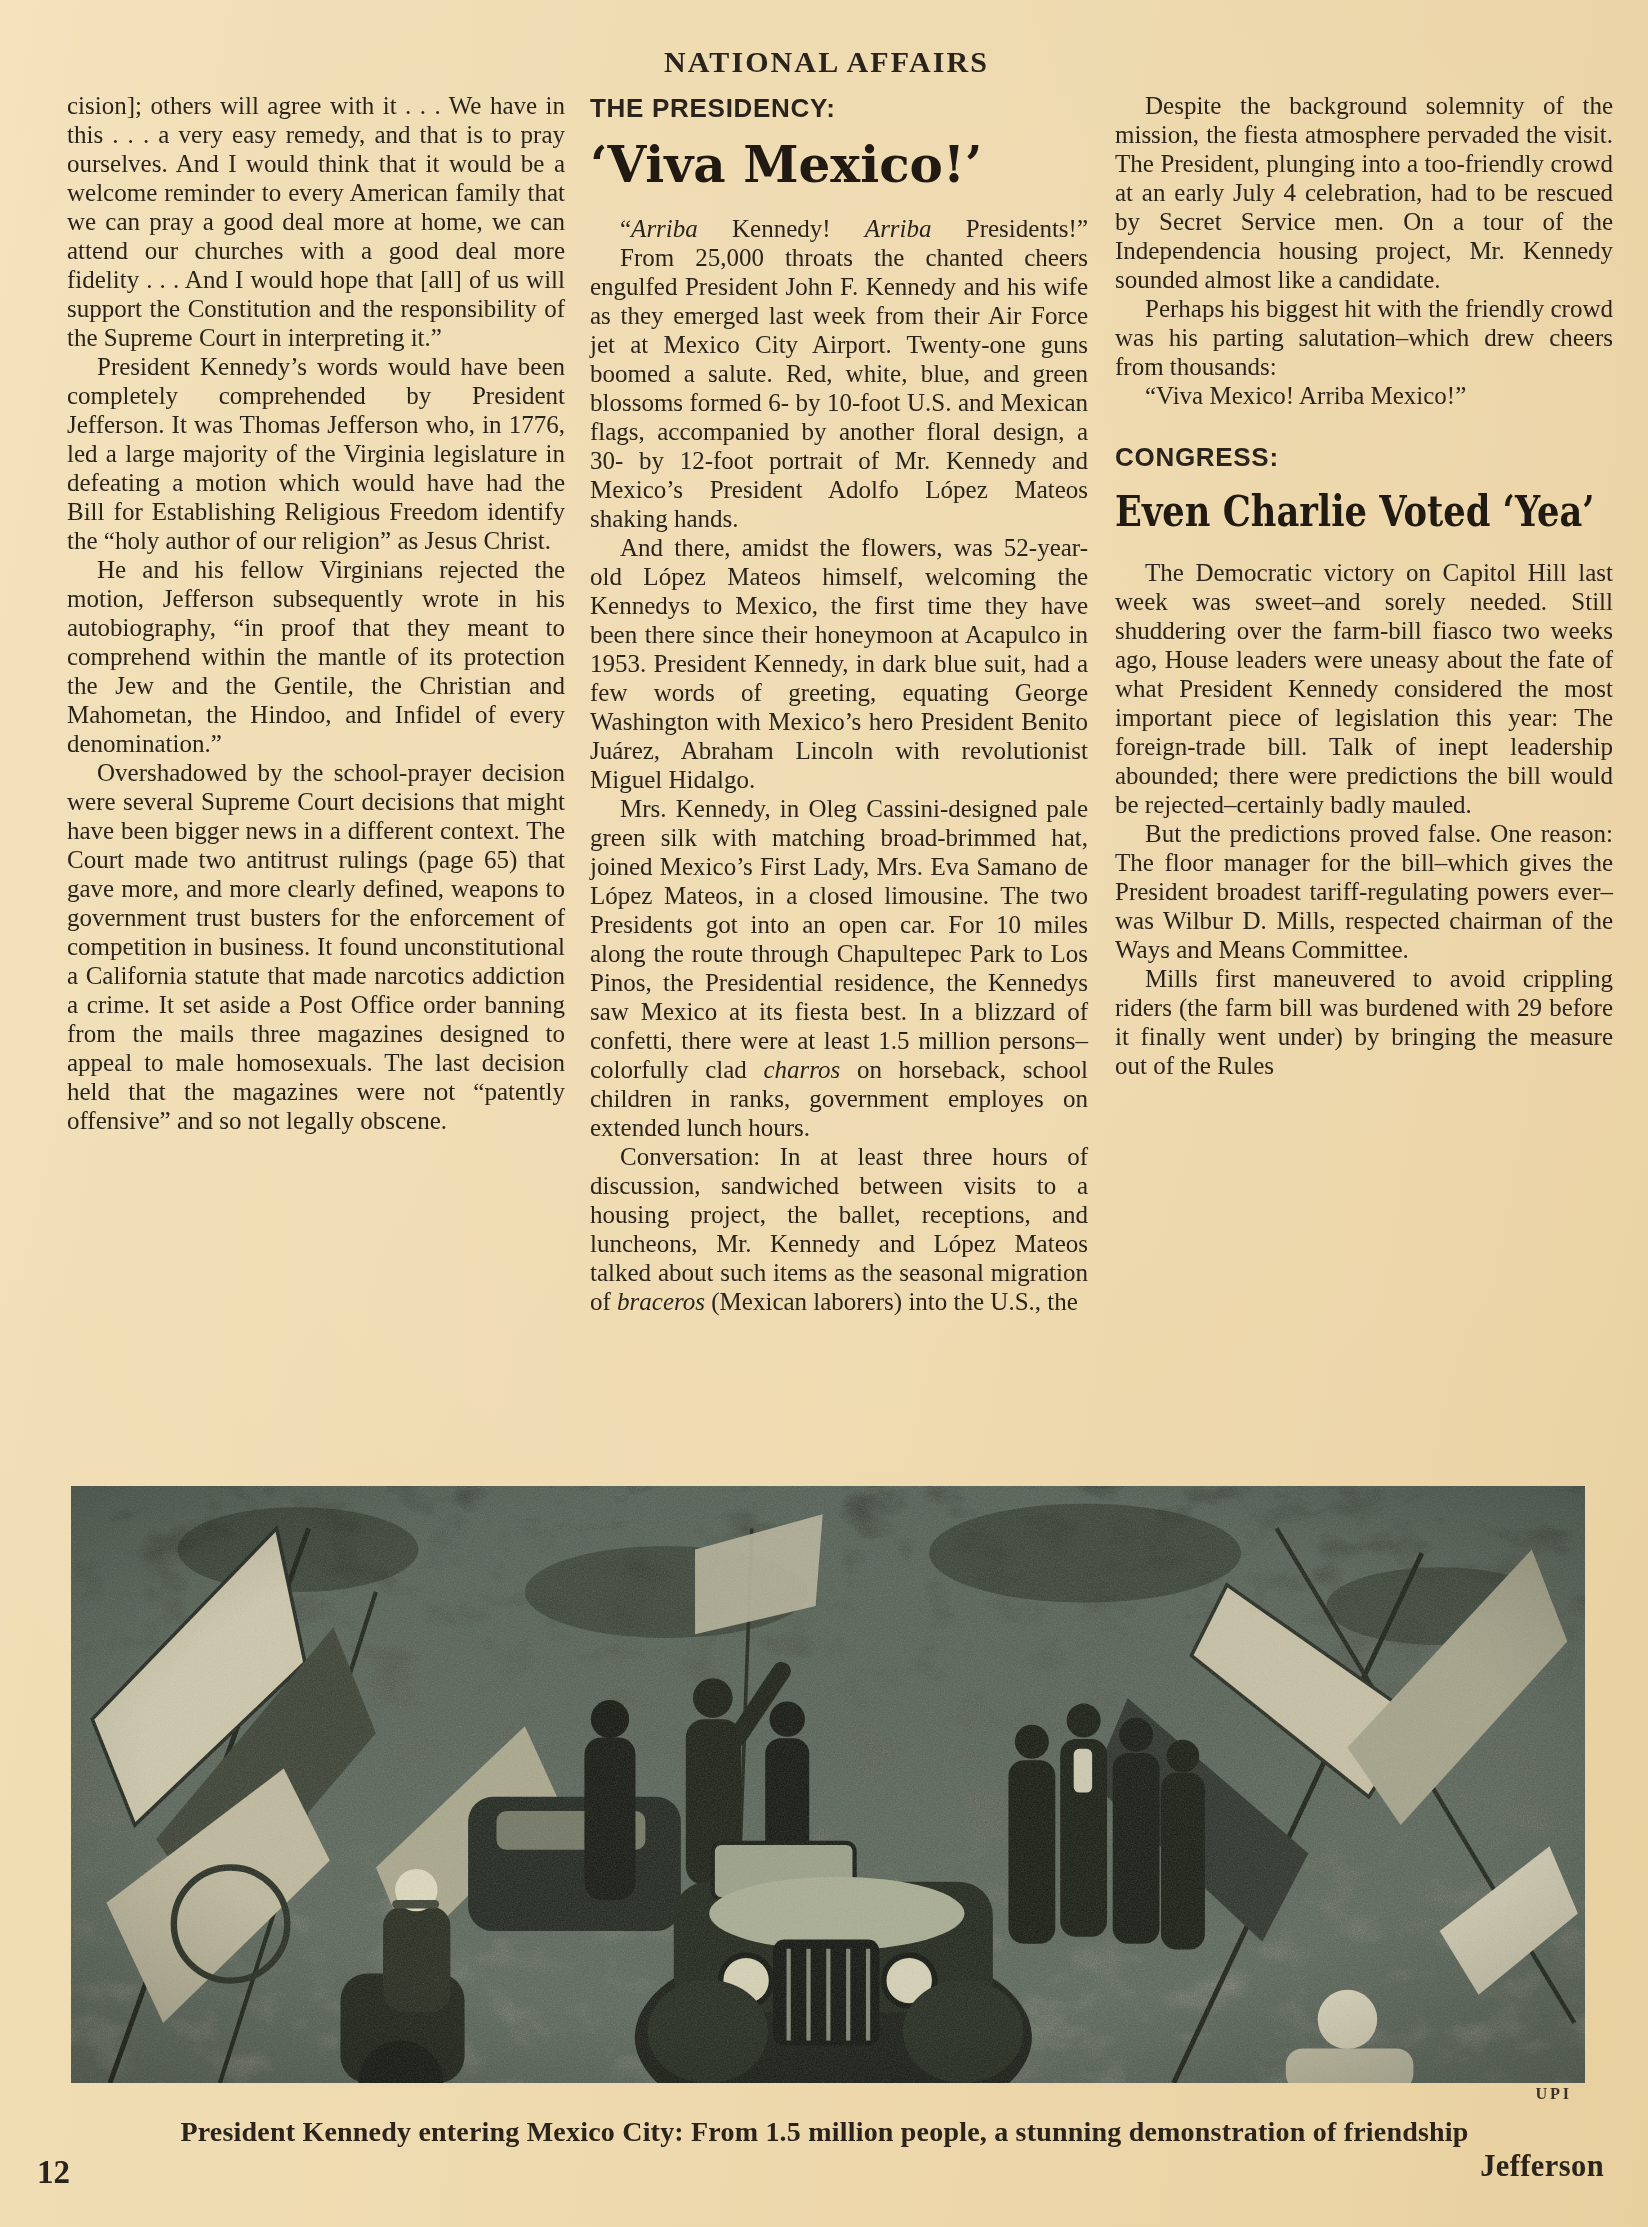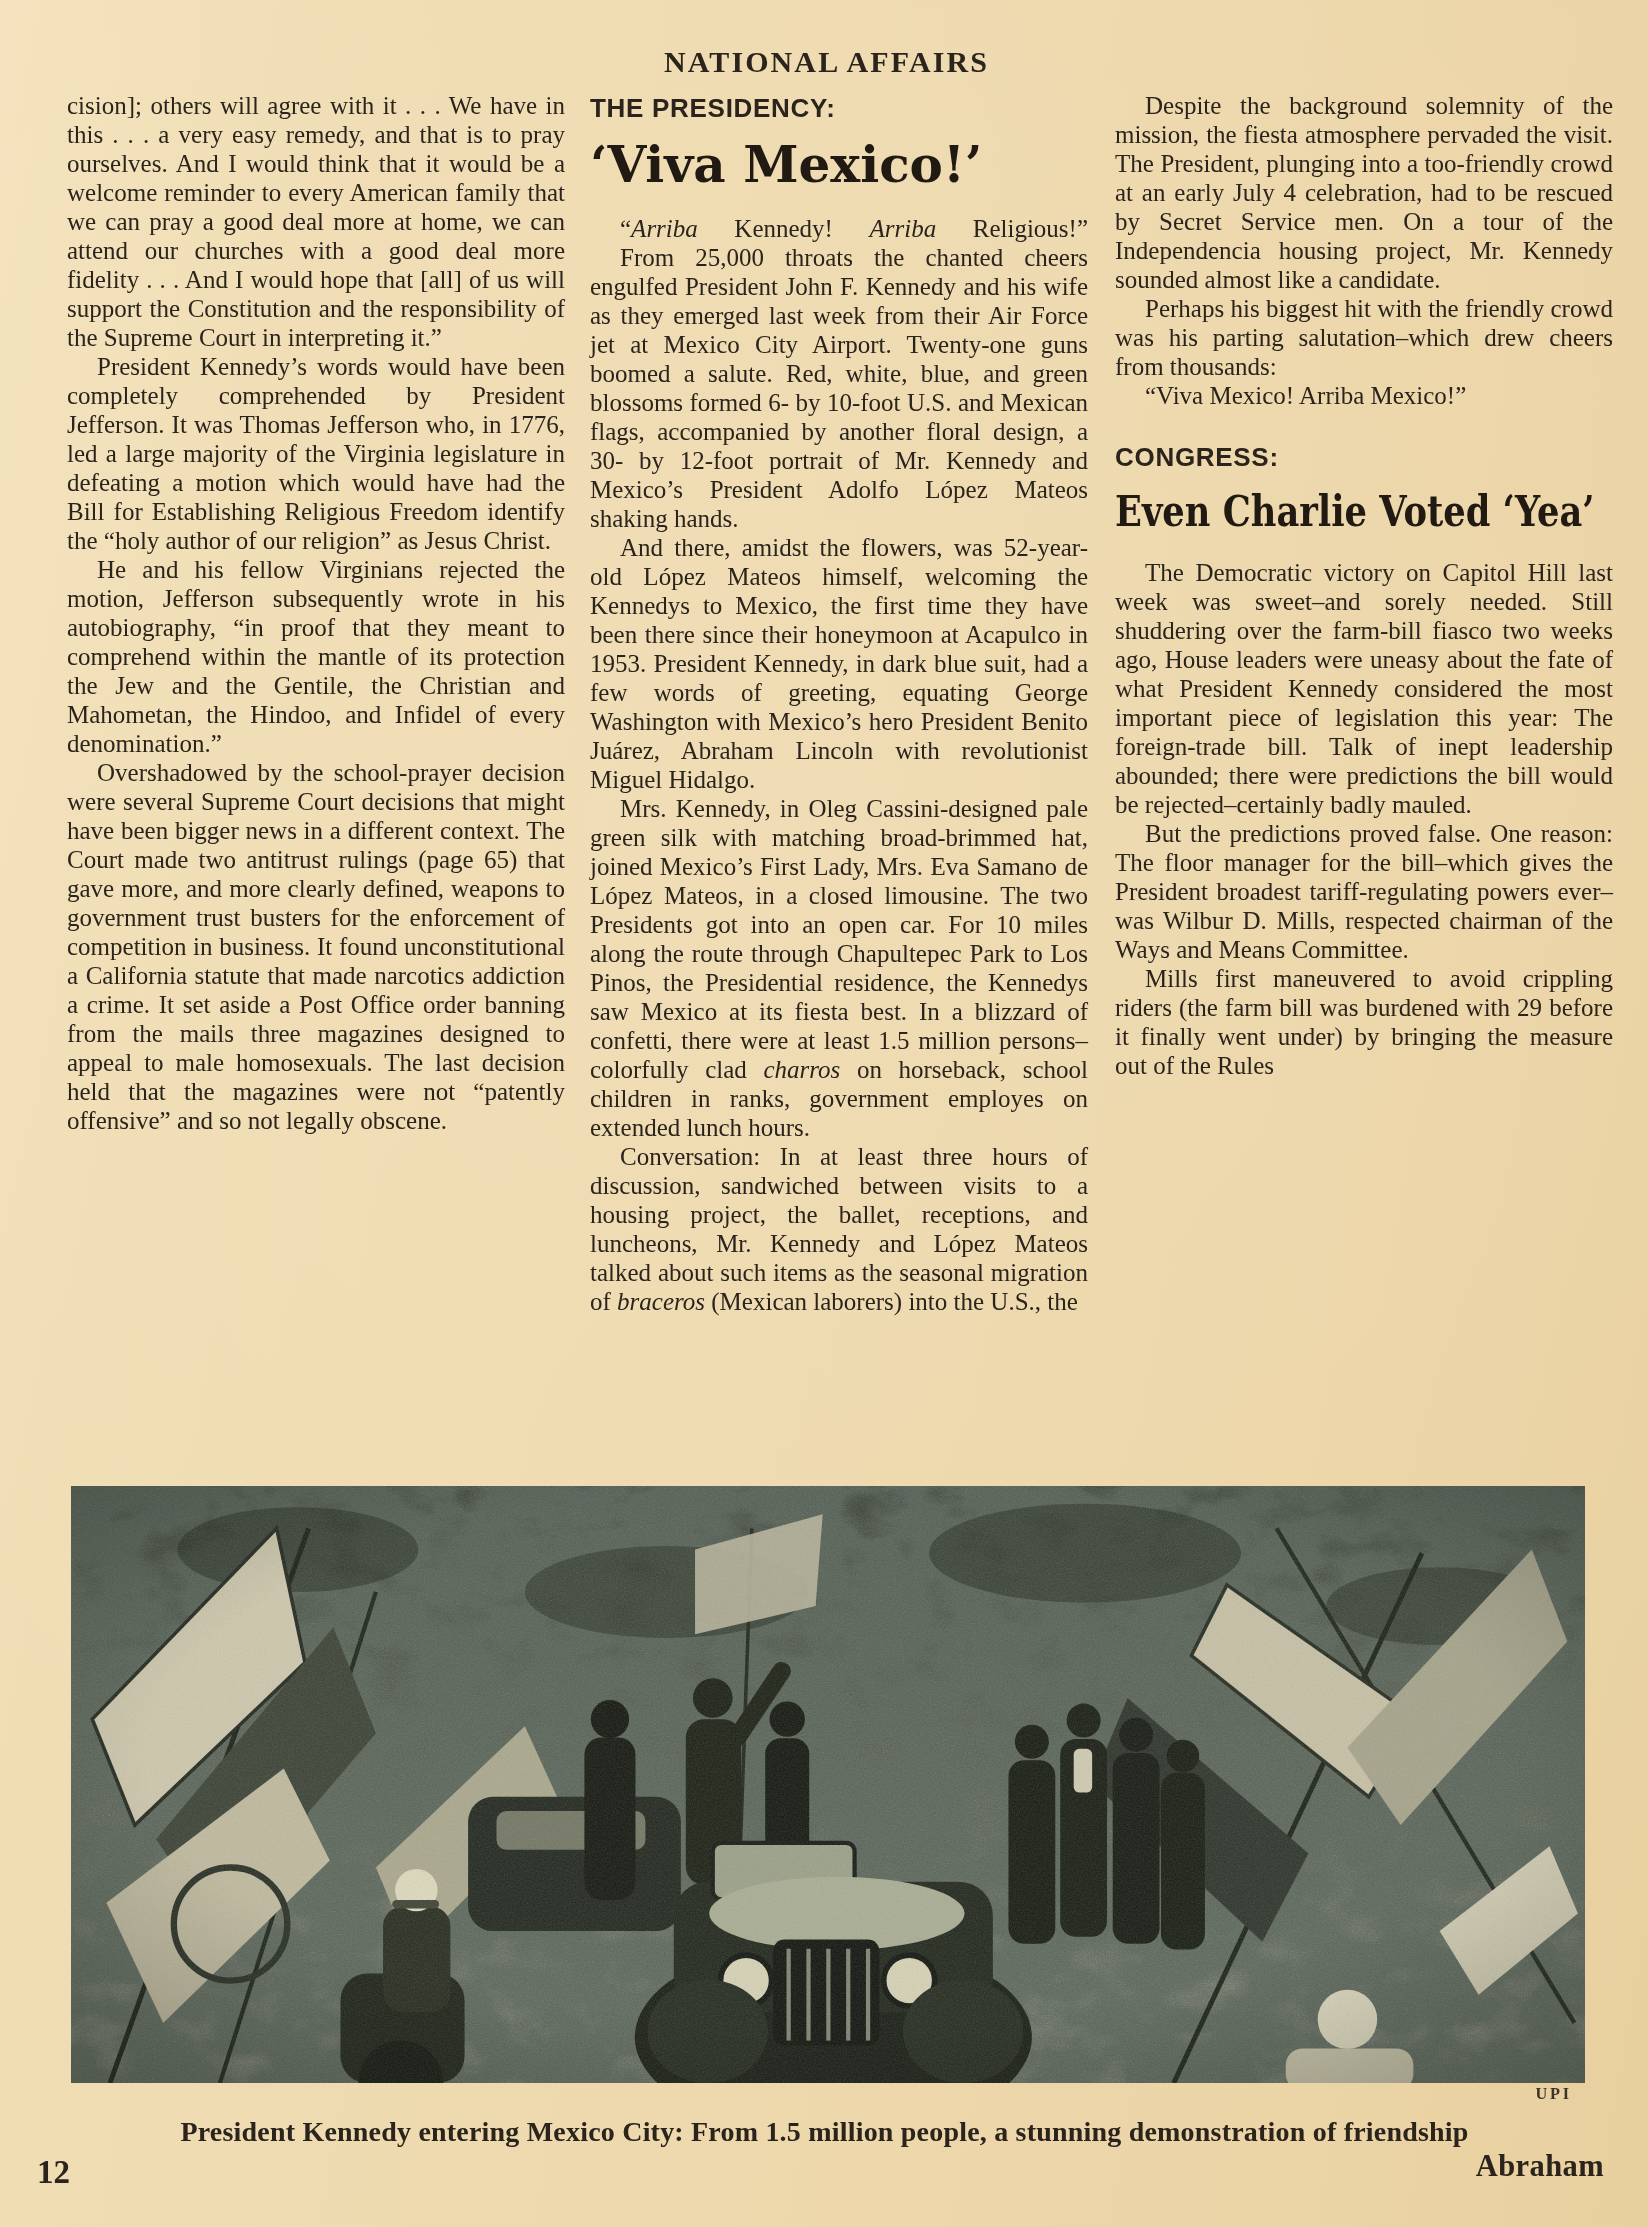--- a/index.html
+++ b/index.html
@@ -60,21 +60,21 @@
   <div class="col c1">
     <p class="noindent">cision]; others will agree with it . . . We have in this . . . a very easy remedy, and that is to pray ourselves. And I would think that it would be a welcome reminder to every American family that we can pray a good deal more at home, we can attend our churches with a good deal more fidelity . . . And I would hope that [all] of us will support the Constitution and the responsibility of the Supreme Court in interpreting it.”</p>
     <p>President Kennedy’s words would have been completely comprehended by President Jefferson. It was Thomas Jefferson who, in 1776, led a large majority of the Virginia legislature in defeating a motion which would have had the Bill for Establishing Religious Freedom identify the “holy author of our religion” as Jesus Christ.</p>
     <p>He and his fellow Virginians rejected the motion, Jefferson subsequently wrote in his autobiography, “in proof that they meant to comprehend within the mantle of its protection the Jew and the Gentile, the Christian and Mahometan, the Hindoo, and Infidel of every denomination.”</p>
     <p>Overshadowed by the school-prayer decision were several Supreme Court decisions that might have been bigger news in a different context. The Court made two antitrust rulings (page 65) that gave more, and more clearly defined, weapons to government trust busters for the enforcement of competition in business. It found unconstitutional a California statute that made narcotics addiction a crime. It set aside a Post Office order banning from the mails three magazines designed to appeal to male homosexuals. The last decision held that the magazines were not “patently offensive” and so not legally obscene.</p>
   </div>
 
   <div class="col c2">
     <div class="kicker">THE PRESIDENCY:</div>
     <div class="headline hl-viva">‘Viva Mexico!’</div>
-    <p class="stretch"><span>“</span><span class="rs-i">Arriba</span><span> Kennedy! </span><span class="rs-i">Arriba</span><span> Religious!”</span></p>
+    <p class="stretch"><span>“</span><span class="rs-i">Arriba</span><span> Kennedy! </span><span class="rs-i">Arriba</span><span> Presidents!”</span></p>
     <p>From 25,000 throats the chanted cheers engulfed President John F. Kennedy and his wife as they emerged last week from their Air Force jet at Mexico City Airport. Twenty-one guns boomed a salute. Red, white, blue, and green blossoms formed 6- by 10-foot U.S. and Mexican flags, accompanied by another floral design, a 30- by 12-foot portrait of Mr. Kennedy and Mexico’s President Adolfo López Mateos shaking hands.</p>
     <p>And there, amidst the flowers, was 52-year-old López Mateos himself, welcoming the Kennedys to Mexico, the first time they have been there since their honeymoon at Acapulco in 1953. President Kennedy, in dark blue suit, had a few words of greeting, equating George Washington with Mexico’s hero President Benito Juárez, Abraham Lincoln with revolutionist Miguel Hidalgo.</p>
     <p><span>Mrs. Kennedy, in Oleg Cassini-designed pale green silk with matching broad-brimmed hat, joined Mexico’s First Lady, Mrs. Eva Samano de López Mateos, in a closed limousine. The two Presidents got into an open car. For 10 miles along the route through Chapultepec Park to Los Pinos, the Presidential residence, the Kennedys saw Mexico at its fiesta best. In a blizzard of confetti, there were at least 1.5 million persons–colorfully clad </span><span class="rs-i">charros</span><span> on horseback, school children in ranks, government employes on extended lunch hours.</span></p>
     <p><span class="rs-b">Conversation: </span><span>In at least three hours of discussion, sandwiched between visits to a housing project, the ballet, receptions, and luncheons, Mr. Kennedy and López Mateos talked about such items as the seasonal migration of </span><span class="rs-i">braceros</span><span> (Mexican laborers) into the U.S., the</span></p>
   </div>
 
   <div class="col c3">
     <p>Despite the background solemnity of the mission, the fiesta atmosphere pervaded the visit. The President, plunging into a too-friendly crowd at an early July 4 celebration, had to be rescued by Secret Service men. On a tour of the Independencia housing project, Mr. Kennedy sounded almost like a candidate.</p>
     <p>Perhaps his biggest hit with the friendly crowd was his parting salutation–which drew cheers from thousands:</p>
     <p>“Viva Mexico! Arriba Mexico!”</p>
@@ -181,16 +181,16 @@
 
       <rect width="2135" height="845" filter="url(#fNoise)" opacity="0.22"></rect>
       <rect width="2135" height="845" fill="url(#gVig)"></rect>
     </svg>
   </div>
 
   <div class="credit">UPI</div>
   <div class="caption">President Kennedy entering Mexico City: From 1.5 million people, a stunning demonstration of friendship</div>
 
   <div class="pgnum">12</div>
-  <div class="mag">Abraham</div>
+  <div class="mag">Jefferson</div>
 
 </div>
 
 
 </body></html>

